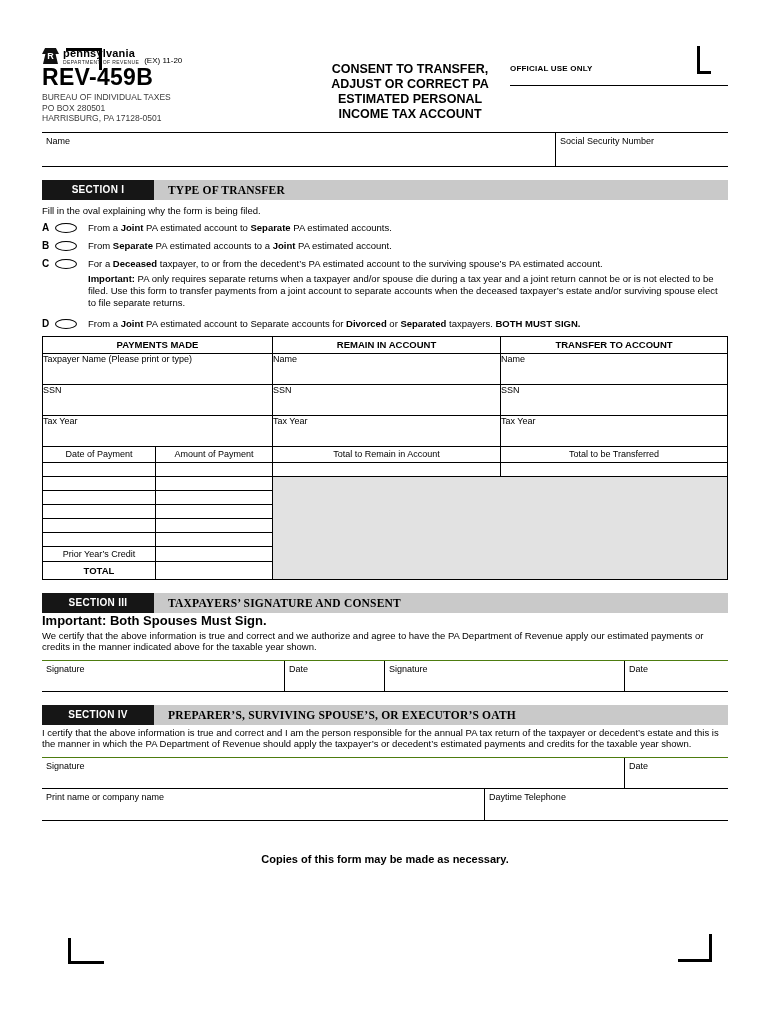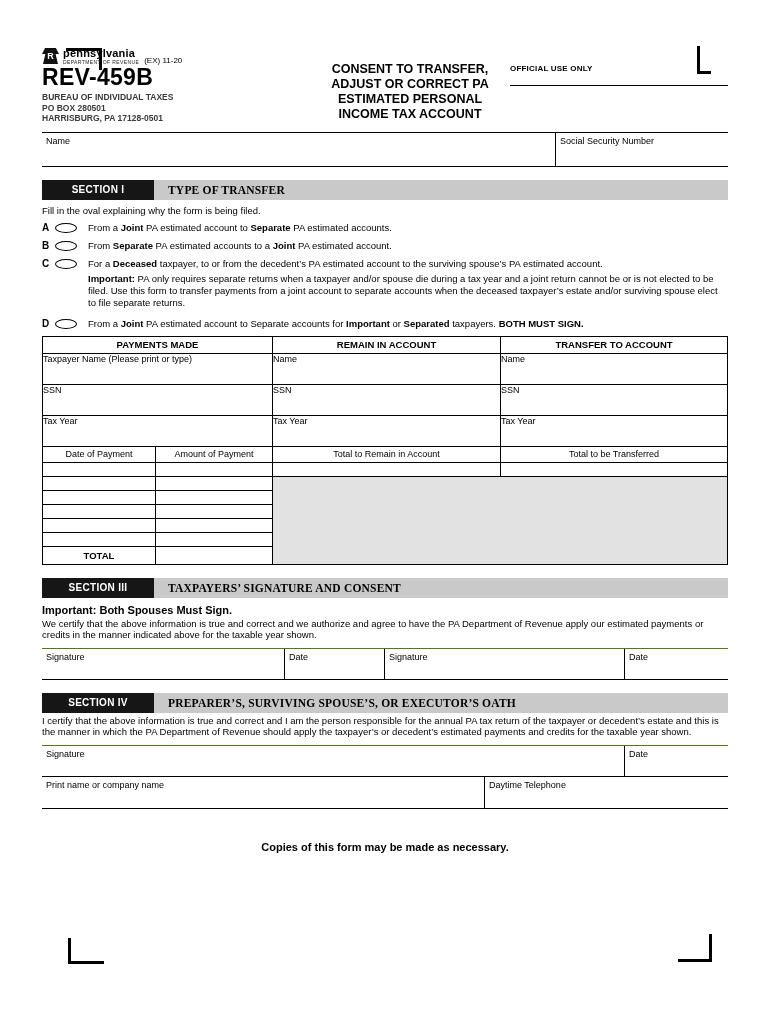--- a/index.html
+++ b/index.html
@@ -20,21 +20,21 @@
   .hdr-left { width:268px; }
   .logo-row { display:flex; align-items:flex-start; }
   .keystone { width:17px; height:16px; background:#111; color:#fff; font-size:9px; font-weight:bold;
               text-align:center; line-height:16px; margin-right:4px;
               clip-path: polygon(18% 0, 82% 0, 100% 38%, 80% 38%, 94% 100%, 6% 100%, 20% 38%, 0 38%); }
   .logo-words { display:flex; flex-direction:column; }
   .logo-name { font-weight:bold; font-size:11px; line-height:11px; letter-spacing:0.2px; }
   .logo-sub { font-size:5px; letter-spacing:0.4px; color:#222; }
   .rev { font-size:8px; margin-left:5px; margin-top:8px; }
   .form-no { font-size:23px; font-weight:bold; letter-spacing:0.3px; line-height:25px; }
-  .bureau { font-size:8.5px; color:#3a3a3a; line-height:10.5px; margin-top:2px;font-weight:bold; }
+  .bureau { font-size:8.5px; color:#3a3a3a; line-height:10.5px; margin-top:2px; }
   .hdr-title { flex:1; text-align:center; font-weight:bold; font-size:12.5px; line-height:15px; padding-top:14px; }
   .hdr-right { width:218px; padding-top:16px; }
   .official { font-size:8px; font-weight:bold; letter-spacing:0.2px; }
   .official-line { border-bottom:1px solid #000; margin-top:12px; }
 
   
   .id-row { display:flex; height:34px; border-bottom:1px solid #000; }
   .name-cell { flex:1; border-right:1px solid #000; }
   .ssn-cell { width:172px; }
   .cell-label { font-size:9px; padding:3px 4px; display:block; }
@@ -79,21 +79,21 @@
   .pl-prior { height:15px; font-size:9px; }
   .pl-total { height:17px; }
   .pl-total .pl-date { font-weight:bold; font-size:9.5px; }
   .pt-right { flex:1; display:flex; flex-direction:column; }
   .ptr-row1 { display:flex; height:14px; border-bottom:1px solid #000; }
   .ptr-remain { width:228px; border-right:1px solid #000; }
   .ptr-transfer { flex:1; }
   .pt-gray { flex:1; background:#e2e2e2; }
 
   
-  .important-line { font-weight:bold; font-size:11px; margin-top:6px; }
+  .important-line { font-weight:bold; font-size:13px; }
   .body-text { font-size:9.5px; line-height:11.5px; margin-top:2px; }
   .sig-table { display:flex; border-top:1px solid #4d7c0f; border-bottom:1px solid #000; height:32px; margin-top:7px; }
   .sig-table.joined { border-top:none; margin-top:0; }
   .sig-cell { position:relative; border-right:1px solid #000; }
   .sig-cell.last { border-right:none; }
   .s3-sig1 { width:243px; } .s3-date1 { width:100px; } .s3-sig2 { width:240px; } .s3-date2 { flex:1; }
   .s4-sig { width:583px; } .s4-date { flex:1; }
   .s4-print { width:443px; } .s4-phone { flex:1; }
 
   .footer-note { text-align:center; font-weight:bold; font-size:11px; margin-top:32px; }
@@ -165,21 +165,21 @@
     </div>
     <div class="opt">
       <span class="opt-letter">C</span>
       <span class="oval"></span>
       <span class="opt-text"><span>For a </span><b>Deceased</b><span> taxpayer, to or from the decedent’s PA estimated account to the surviving spouse’s PA estimated account.</span></span>
     </div>
     <div class="opt-note"><b>Important:</b><span> PA only requires separate returns when a taxpayer and/or spouse die during a tax year and a joint return cannot be or is not elected to be filed. Use this form to transfer payments from a joint account to separate accounts when the deceased taxpayer’s estate and/or surviving spouse elect to file separate returns.</span></div>
     <div class="opt opt-d">
       <span class="opt-letter">D</span>
       <span class="oval"></span>
-      <span class="opt-text"><span>From a </span><b>Joint</b><span> PA estimated account to Separate accounts for </span><b>Important</b><span> or </span><b>Separated</b><span> taxpayers. </span><b>BOTH MUST SIGN.</b></span>
+      <span class="opt-text"><span>From a </span><b>Joint</b><span> PA estimated account to Separate accounts for </span><b>Divorced</b><span> or </span><b>Separated</b><span> taxpayers. </span><b>BOTH MUST SIGN.</b></span>
     </div>
 
 
     <div class="paytable">
       <div class="pt-row pt-colheads">
         <div class="pt-c1">PAYMENTS MADE</div>
         <div class="pt-c2">REMAIN IN ACCOUNT</div>
         <div class="pt-c3">TRANSFER TO ACCOUNT</div>
       </div>
       <div class="pt-row pt-info">
@@ -222,20 +222,24 @@
             <div class="pl-amt"></div>
           </div>
           <div class="pl-row">
             <div class="pl-date"></div>
             <div class="pl-amt"></div>
           </div>
           <div class="pl-row">
             <div class="pl-date"></div>
             <div class="pl-amt"></div>
           </div>
+          <div class="pl-row pl-prior">
+            <div class="pl-date">Prior Year’s Credit</div>
+            <div class="pl-amt"></div>
+          </div>
           <div class="pl-row pl-total">
             <div class="pl-date">TOTAL</div>
             <div class="pl-amt"></div>
           </div>
         </div>
         <div class="pt-right">
           <div class="ptr-row1">
             <div class="ptr-remain"></div>
             <div class="ptr-transfer"></div>
           </div>

